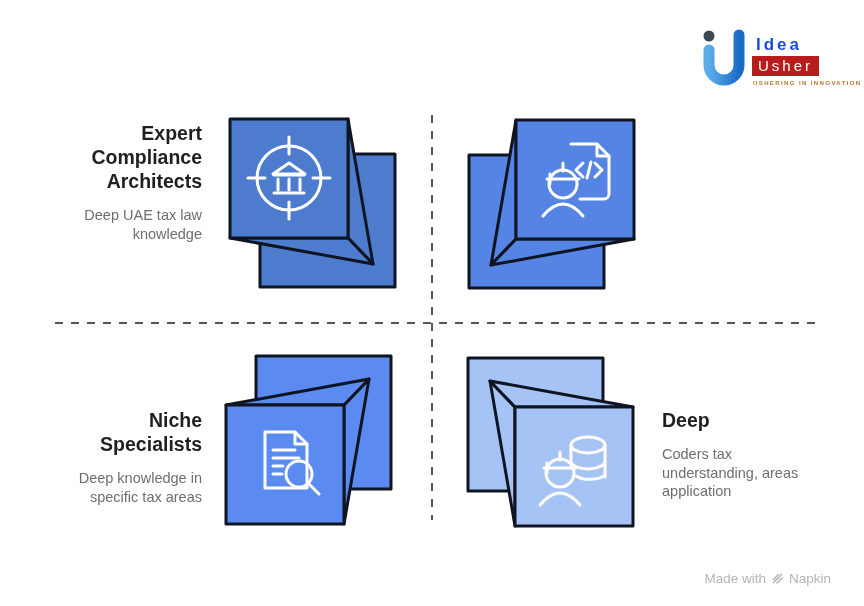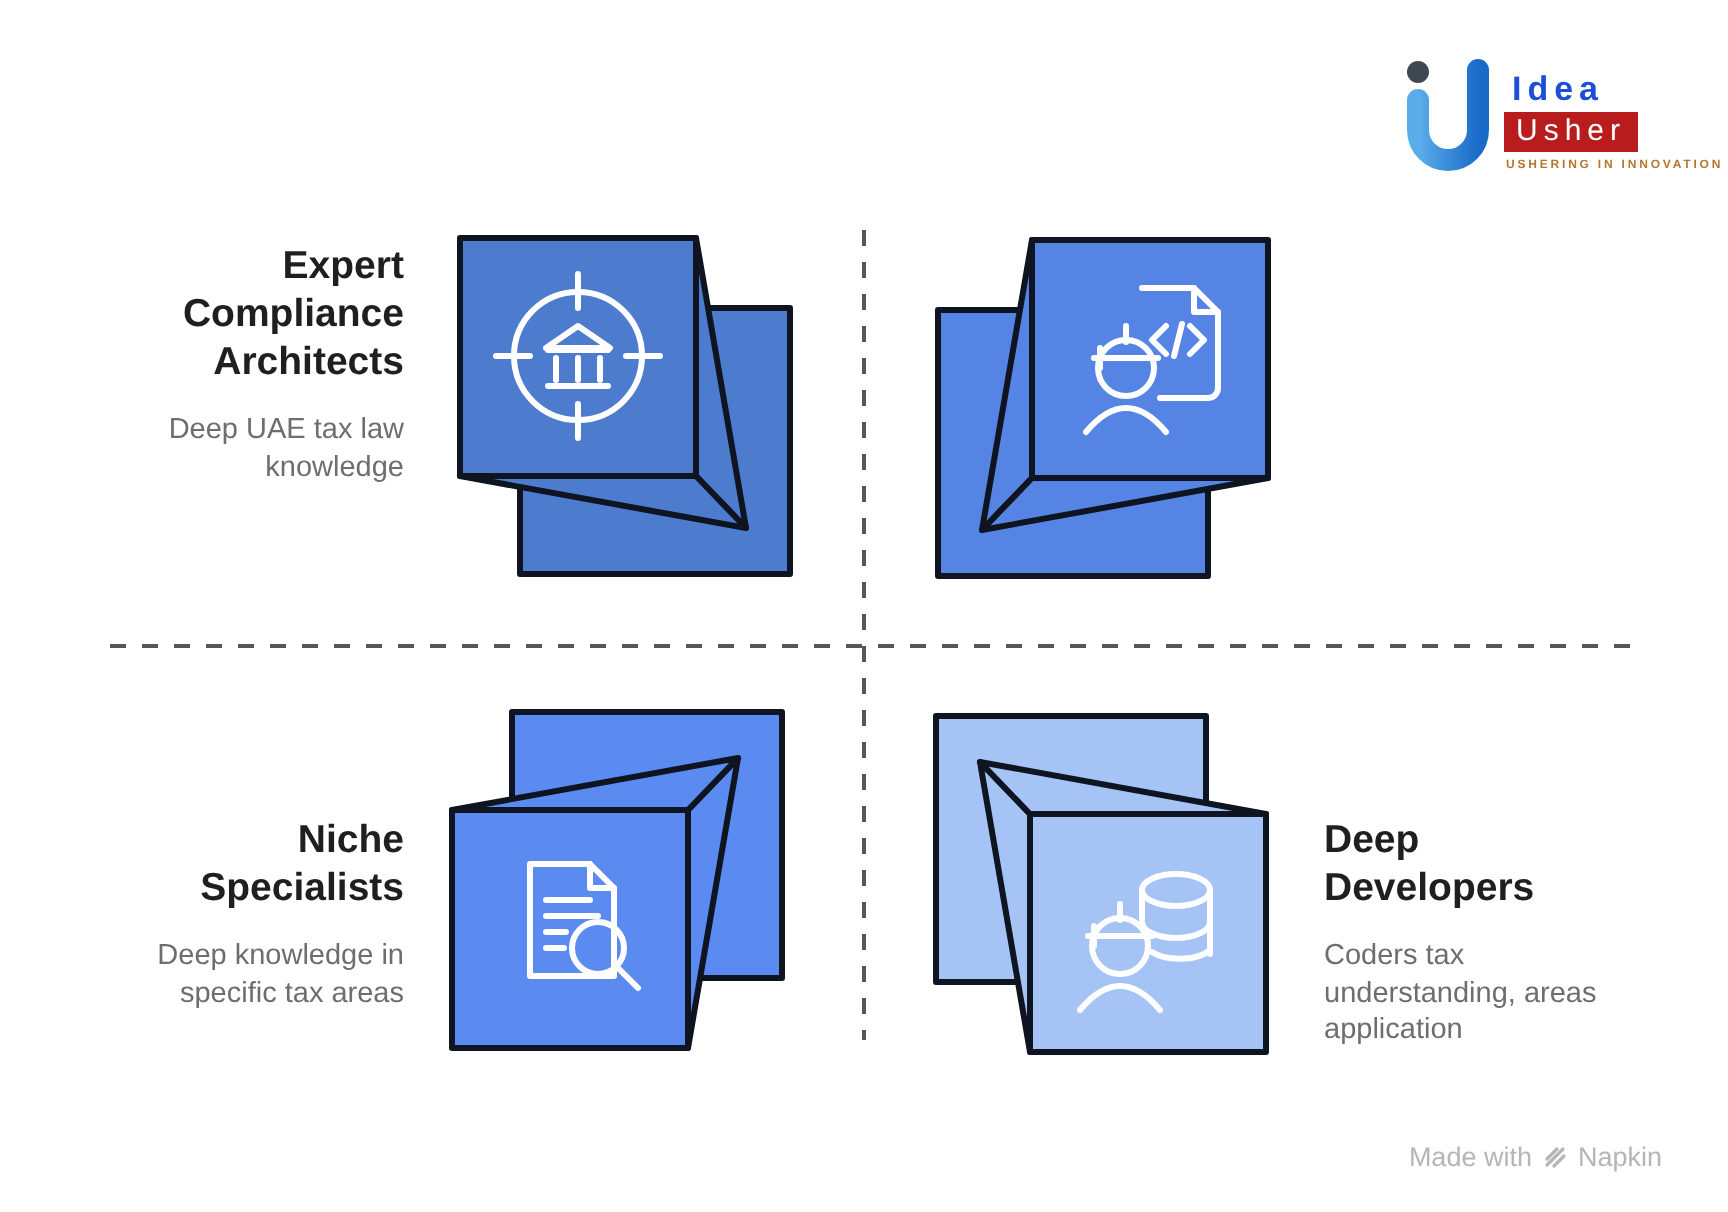--- a/index.html
+++ b/index.html
@@ -154,21 +154,20 @@
         <path d="M36 58 H45"></path>
         <circle cx="62" cy="58" r="13"></circle>
         <path d="M72 68 L82 78"></path>
       </g>
     </svg>
   </div>
 
   <div class="label align-left label-q4">
     <div class="title">
       <div class="t-line">Deep</div>
-      <div class="t-line">Developers</div>
     </div>
     <div class="subtitle">
       <div class="s-line">Coders tax</div>
       <div class="s-line">understanding, areas</div>
       <div class="s-line">application</div>
     </div>
   </div>
 
   <div class="cube-wrap cube-q4">
     <svg class="box flip-xy" viewBox="0 0 180 180">

